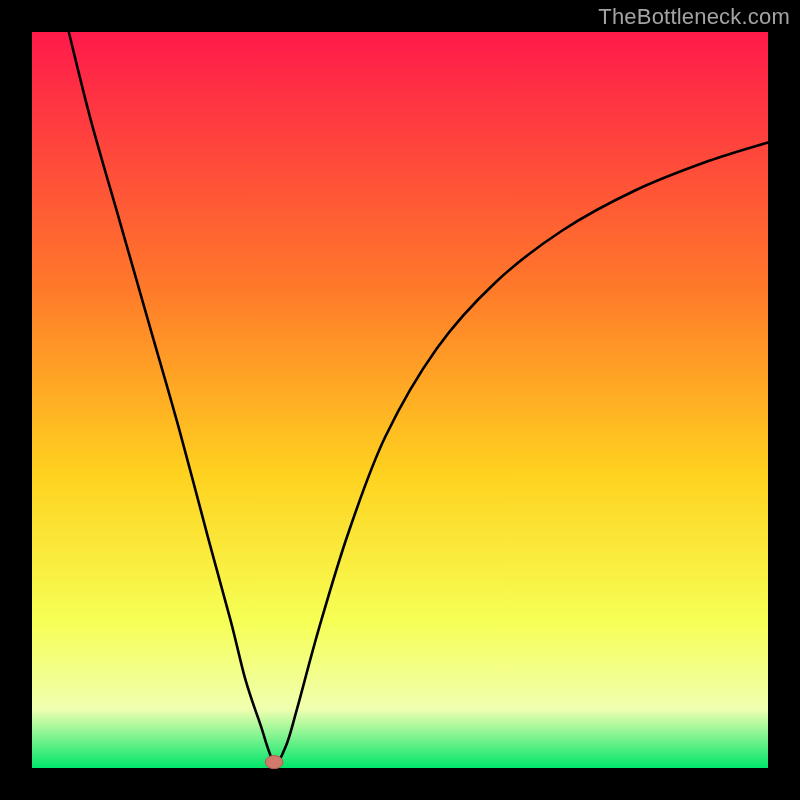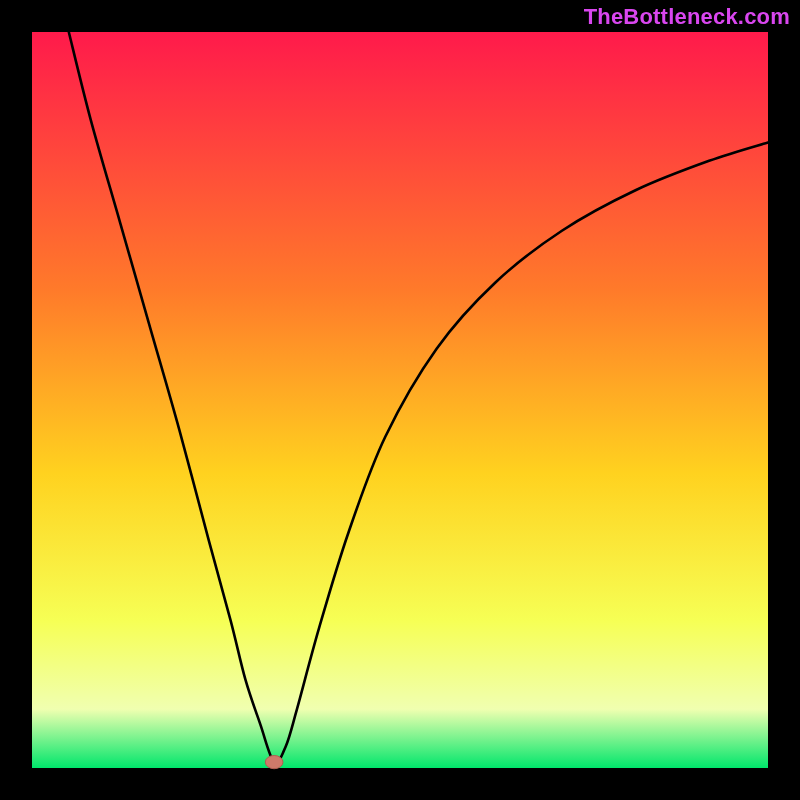--- a/index.html
+++ b/index.html
@@ -14,23 +14,23 @@
   .frame {
     position: relative;
     width: 800px;
     height: 800px;
     background: #000;
   }
   .attribution {
     position: absolute;
     top: 4px;
     right: 10px;
-    color: #d946ef;
+    color: #a3a3a3;
     font-size: 22px;
-    font-weight: 700;
+    font-weight: 400;
     letter-spacing: 0.2px;
     z-index: 5;
   }
   svg.plot {
     position: absolute;
     left: 0;
     top: 0;
   }
 </style>
 </head>

